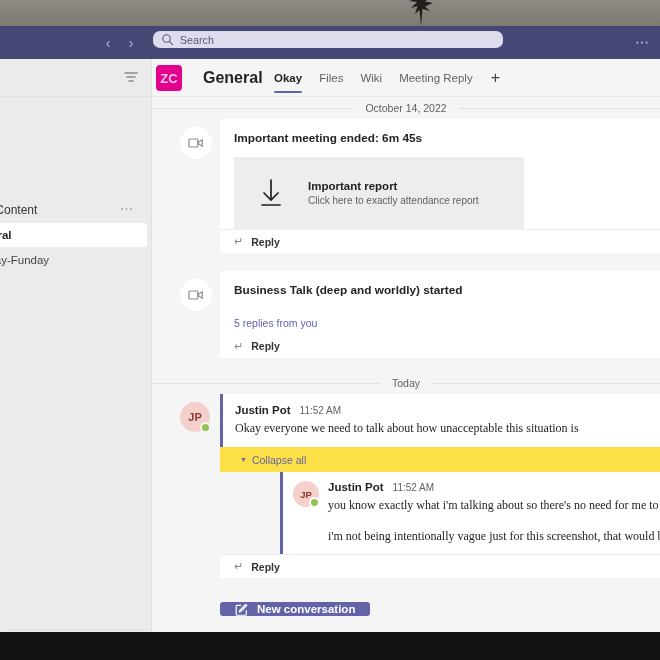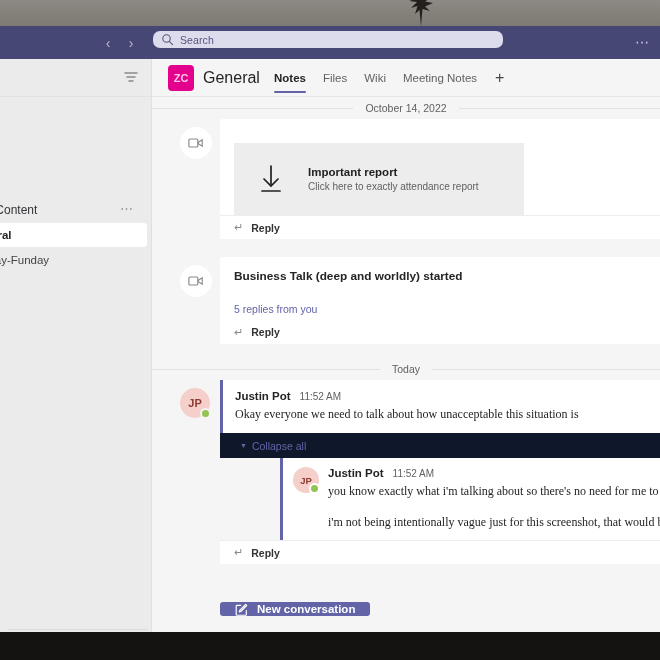--- a/index.html
+++ b/index.html
@@ -115,29 +115,29 @@
   }
 
   
   #channel-header {
     position: absolute; left: 152px; top: 33px;
     width: 508px; height: 38px;
     background: #f5f5f5;
     border-bottom: 1px solid #e6e6e6;
   }
   #team-avatar {
-    position: absolute; left: 16px; top: 6px;
+    position: absolute; left: 4px; top: 6px;
     width: 26px; height: 26px;
     background: #e3008c; border-radius: 4px;
     display: flex; align-items: center; justify-content: center;
-    color: #ffc6e6; font-size: 11px; font-weight: bold;
+    color: #ffc6e6; font-size: 13px; font-weight: bold;
   }
   #channel-title {
     position: absolute; left: 51px; top: 10px;
-    font-size: 16px; font-weight: normal; color: #252423;
+    font-size: 16px; font-weight: bold; color: #252423;
   }
   #tabstrip {
     position: absolute; left: 122px; top: 13px;
     display: flex; align-items: flex-start; gap: 17px;
   }
   .tab {
     font-size: 11.5px; color: #616161; cursor: pointer;
     white-space: nowrap; padding-bottom: 9px; position: relative;
   }
   .tab.active { color: #252423; font-weight: bold; }
@@ -226,21 +226,21 @@
     padding: 10px 14px 10px 12px;
   }
   .msg-head { display: flex; align-items: baseline; }
   .msg-author { font-size: 11.5px; font-weight: bold; color: #252423; }
   .msg-time { font-size: 10px; color: #616161; margin-left: 9px; }
   .msg-body {
     font-size: 12px; color: #252423; margin-top: 4px;
     white-space: nowrap; line-height: 17px; font-family: Liberation Serif, serif;
   }
   .collapse-row {
-    background: #0f172a; padding: 7px 0 6px 20px;
+    background: #fde047; padding: 7px 0 6px 20px;
     display: flex; align-items: center; cursor: pointer;
   }
   .caret { color: #6264a7; font-size: 7px; margin-right: 5px; line-height: 10px; }
   .collapse-text { font-size: 10.5px; color: #6264a7; }
 
   .thread-wrap {
     margin-left: 60px; background: #ffffff;
     border-left: 3px solid #6264a7;
   }
   .thread-msg { position: relative; padding: 9px 14px 9px 45px; }
@@ -316,44 +316,45 @@
     </div>
 
     <div id="sidebar-divider"></div>
 
   </div>
 
   <div id="channel-header">
     <div id="team-avatar">ZC</div>
     <div id="channel-title">General</div>
     <div id="tabstrip">
-      <div class="tab active">Notes</div>
+      <div class="tab active">Okay</div>
       <div class="tab">Files</div>
       <div class="tab">Wiki</div>
-      <div class="tab">Meeting Notes</div>
+      <div class="tab">Meeting Reply</div>
       <div id="tab-add">+</div>
     </div>
   </div>
 
   <div id="posts">
 
     <div class="date-sep">
       <span class="line"></span>
       <span class="lbl">October 14, 2022</span>
       <span class="line"></span>
     </div>
 
     <div class="sysmsg">
       <div class="sys-icon">
         <svg viewBox="0 0 18 14" fill="none" stroke="currentColor" stroke-width="1.3">
           <rect x="1" y="2.5" width="10" height="9" rx="1.2"></rect>
           <path d="M11.6 6.1 L16 3.4 v7.2 L11.6 7.9 Z"></path>
         </svg>
       </div>
       <div class="sys-card">
+        <div class="sys-title">Important meeting ended: 6m 45s</div>
         <div class="attachment">
           <div class="attach-icon">
             <svg viewBox="0 0 26 30" fill="none" stroke="currentColor" stroke-width="1.7" stroke-linecap="round">
               <line x1="13" y1="2" x2="13" y2="21"></line>
               <polyline points="6,15 13,22 20,15" fill="none"></polyline>
               <line x1="4" y1="27" x2="22" y2="27"></line>
             </svg>
           </div>
           <div>
             <div class="attach-title">Important report</div>

